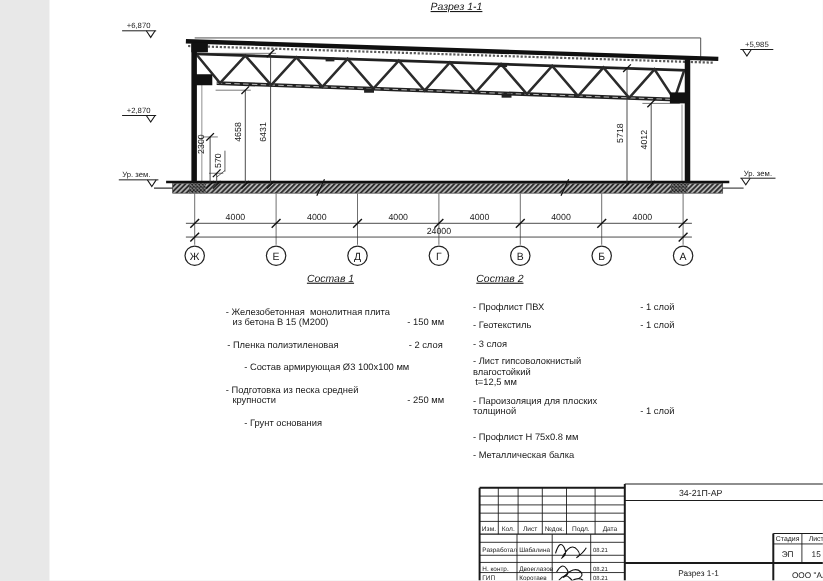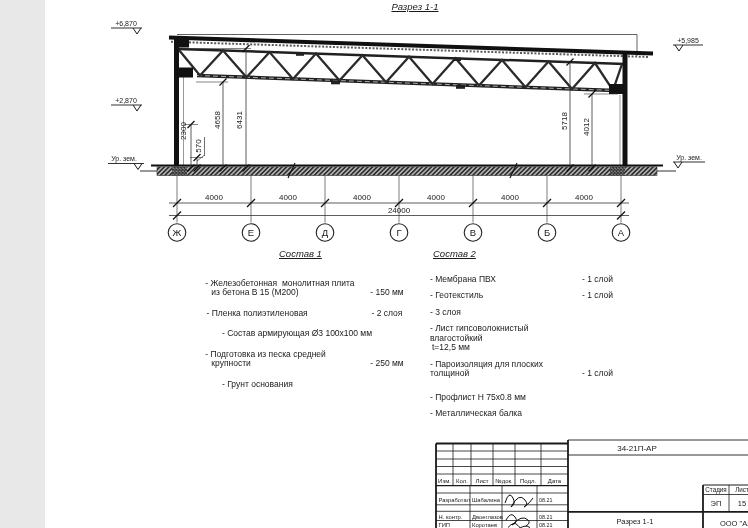--- a/index.html
+++ b/index.html
@@ -318,21 +318,21 @@
       <div class="v">- 250 мм</div>
     </div>
     <div class="item">
       <div class="t">- Грунт основания</div>
     </div>
   </div>
 
   <div class="comp comp2">
     <span class="title">Состав 2</span>
     <div class="item">
-      <div class="t">- Мембрана ПВХ</div>
+      <div class="t">- Профлист ПВХ</div>
       <div class="v">- 1 слой</div>
     </div>
     <div class="item">
       <div class="t">- Геотекстиль</div>
       <div class="v">- 1 слой</div>
     </div>
     <div class="item">
       <div class="v">- 3 слоя</div>
     </div>
     <div class="item">

